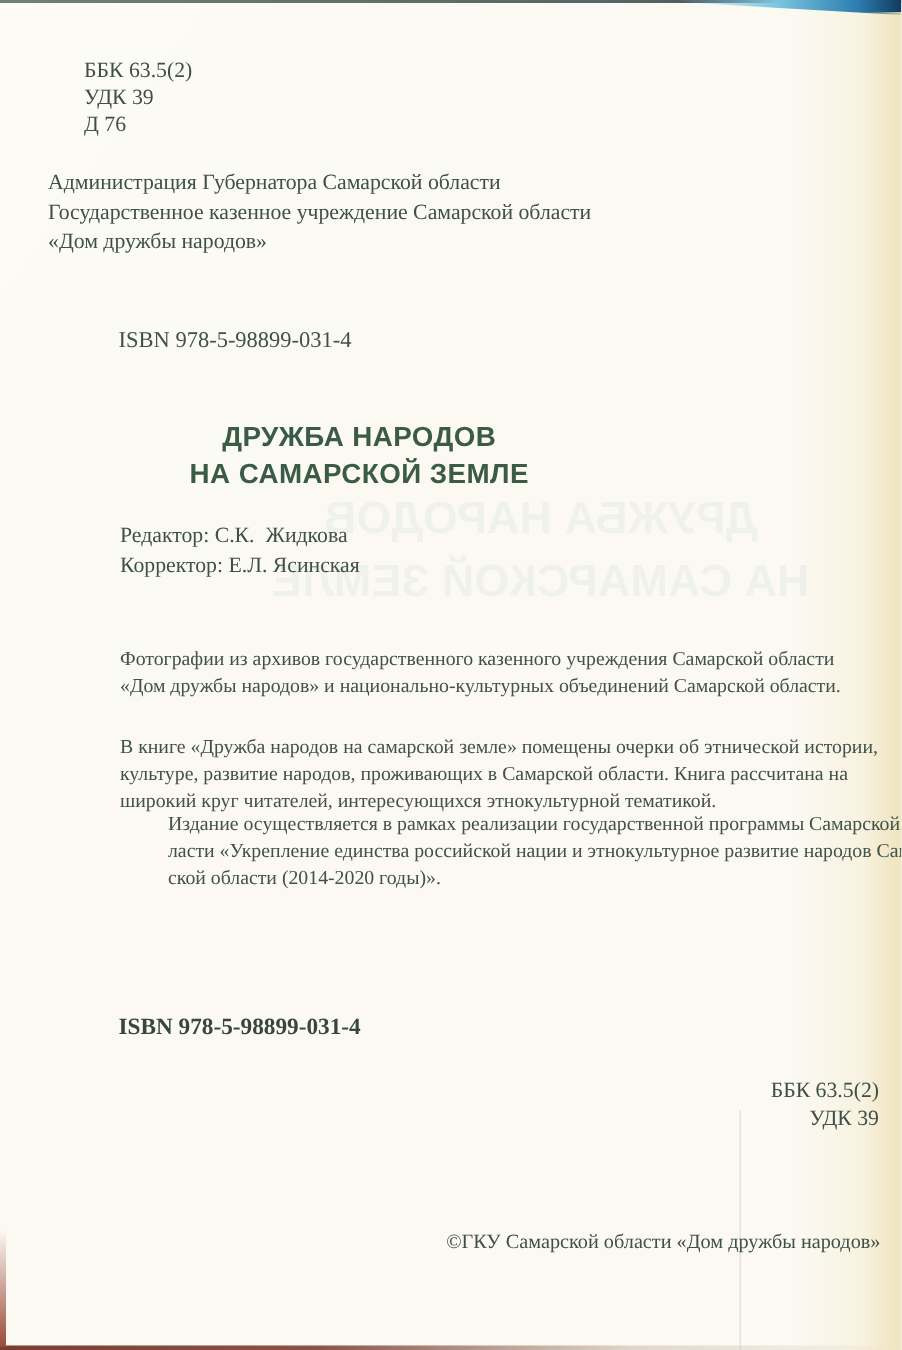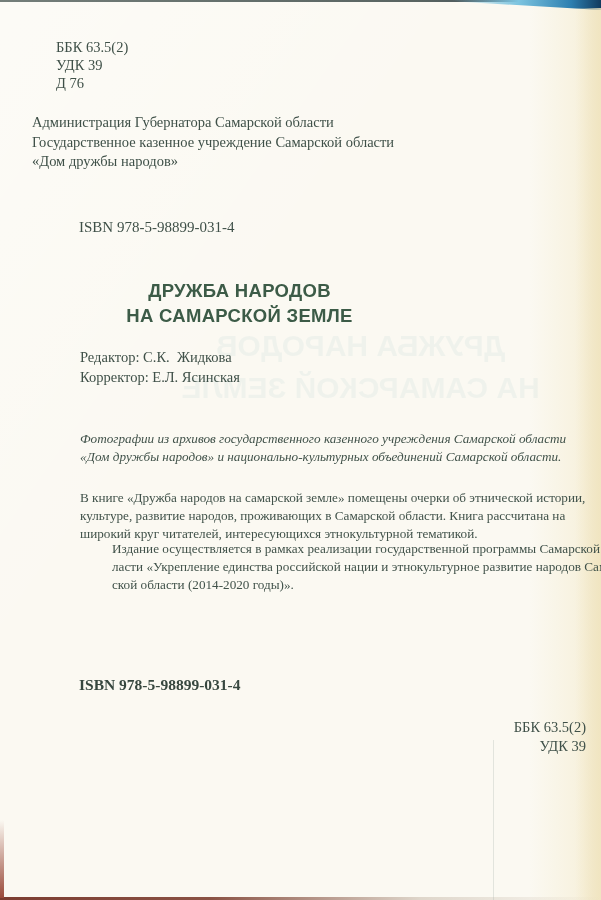--- a/index.html
+++ b/index.html
@@ -32,21 +32,21 @@
   
   .txt{position:absolute;white-space:pre-wrap;}
   .meta-top{left:56px;top:38px;font-size:14.5px;line-height:18px;}
   .pub-header{left:0;top:113px;width:601px;text-align:left;font-size:14.5px;line-height:19.5px;margin-left:32px;}
   .isbn-top{left:79px;top:219px;font-size:15px;}
   .book-title{left:0;top:278px;width:479px;text-align:center;
     font-family:"Liberation Sans", sans-serif;font-weight:700;
     font-size:18.5px;line-height:25px;letter-spacing:.3px;color:#3c5b47;}
   .credits{left:80px;top:348px;font-size:14.5px;line-height:19.5px;}
   .para{left:80px;top:0;width:520px;font-size:13.2px;line-height:18.2px;color:#41524a;}
-  .para-photos{top:430px;font-style:italic;}
+  .para-photos{top:430px;}
   .para-about{top:489px;}
   .para-program{top:540px;margin-left:32px;}
   .isbn-bold{left:79px;top:676px;font-size:15.5px;font-weight:700;color:#37473f;}
   .meta-bottom{right:15px;top:718px;text-align:right;font-size:14.5px;line-height:19px;}
   .copyright{right:14px;top:820px;font-size:13.5px;}
 
   
   .ghost-title{left:60px;top:325px;width:601px;text-align:center;
     font-family:"Liberation Sans", sans-serif;font-weight:700;
     font-size:30px;line-height:42px;color:#2d7f8d;opacity:.05;
@@ -90,14 +90,15 @@
 широкий круг читателей, интересующихся этнокультурной тематикой.</div>
   <div class="txt para para-program">Издание осуществляется в рамках реализации государственной программы Самарской об-
 ласти «Укрепление единства российской нации и этнокультурное развитие народов Самар-
 ской области (2014-2020 годы)».</div>
 
   <div class="txt isbn-bold">ISBN 978-5-98899-031-4</div>
 
   <div class="txt meta-bottom">ББК 63.5(2)
 УДК 39</div>
 
+  <div class="txt copyright">©ГКУ Самарской области «Дом дружбы народов»</div>
 
 </div>
 
 </body></html>

